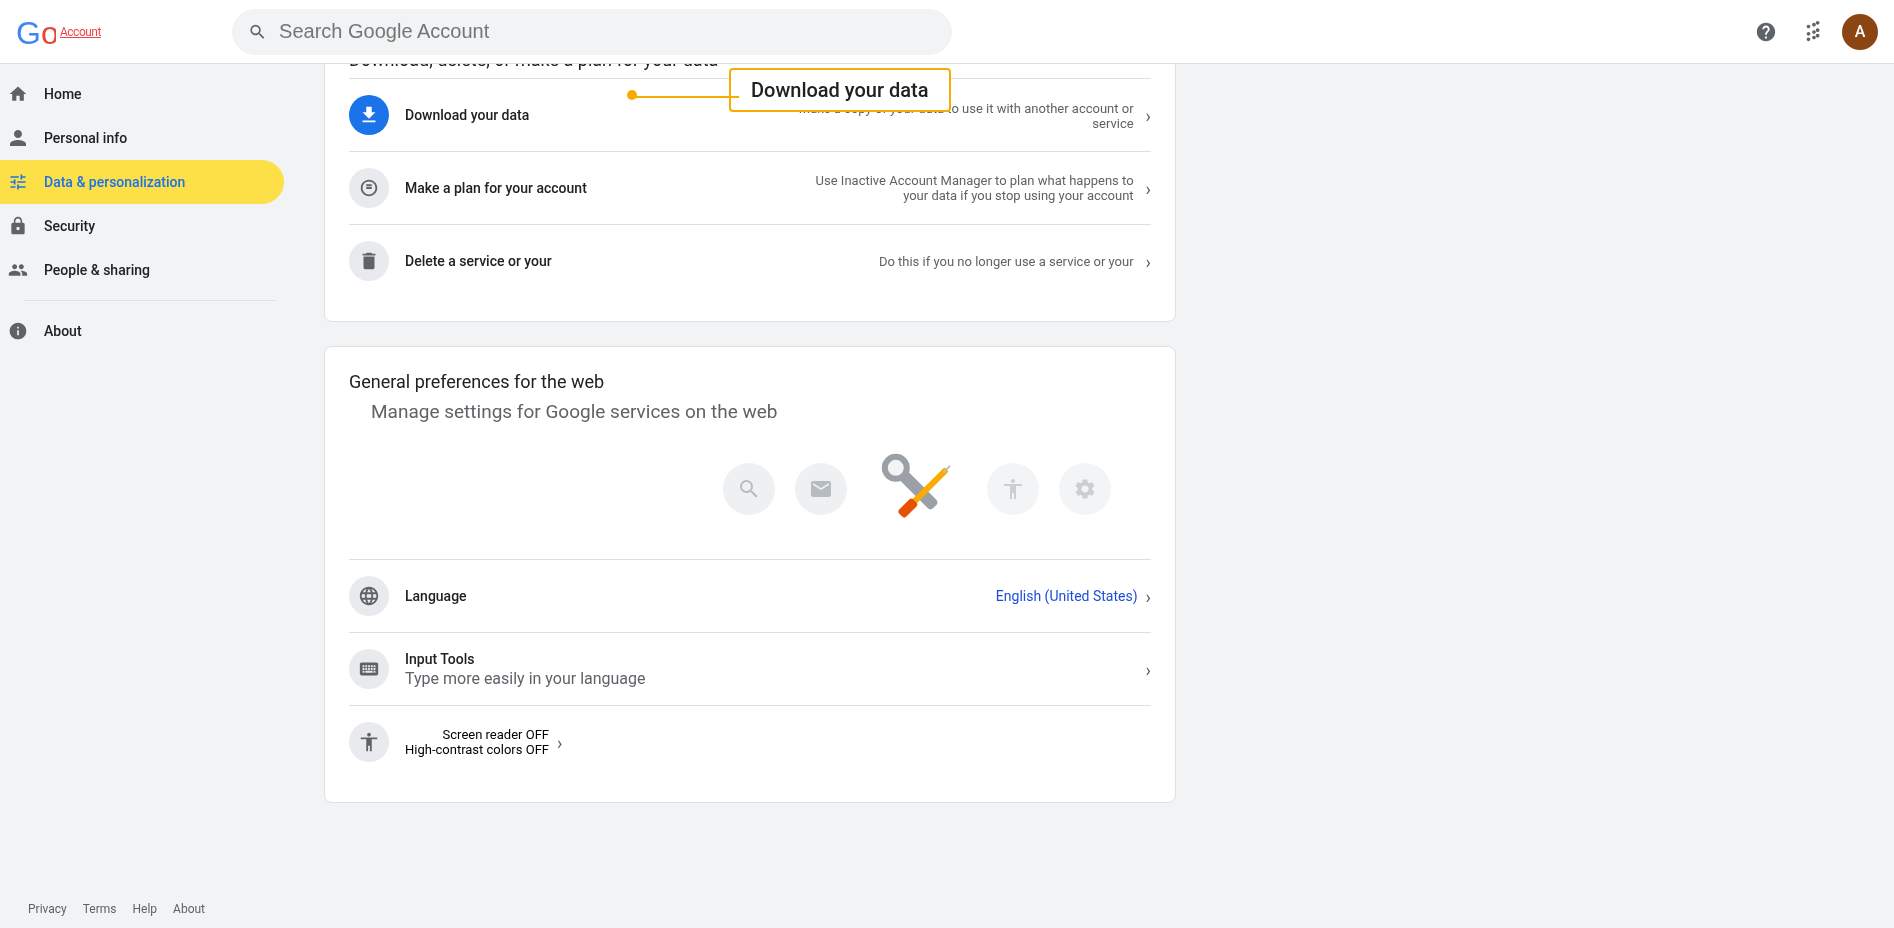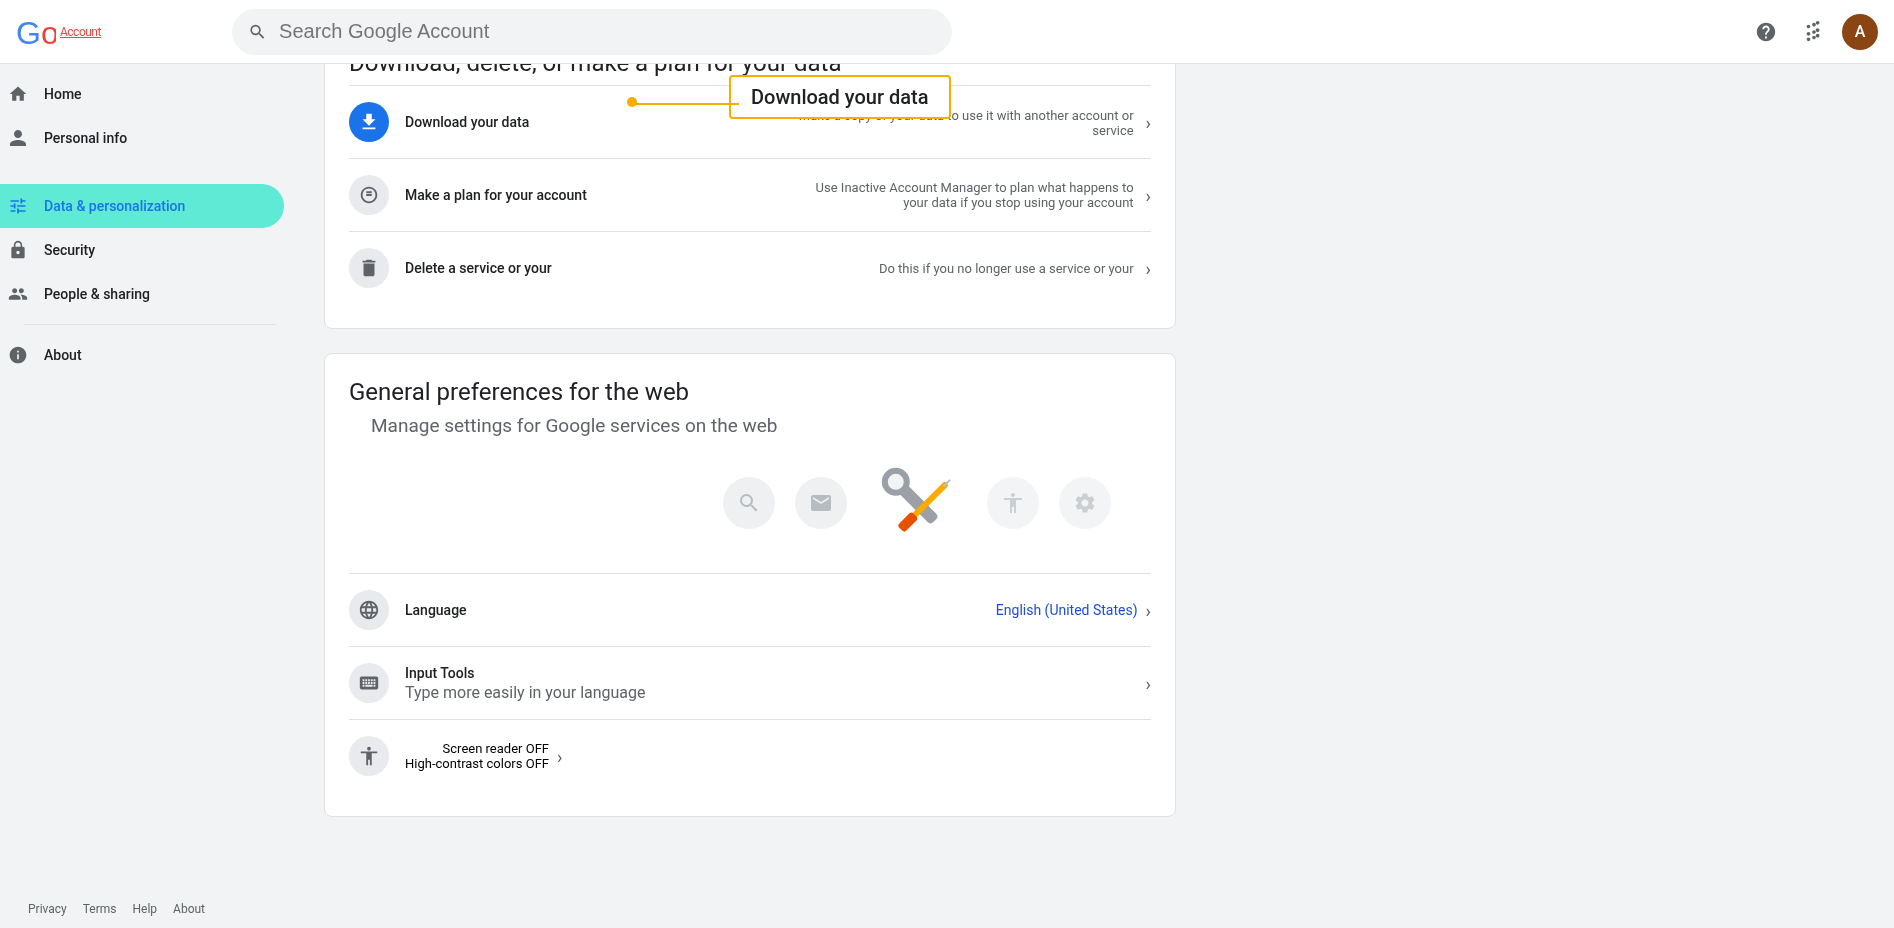--- a/index.html
+++ b/index.html
@@ -106,23 +106,22 @@
       gap: 16px;
       padding: 12px 8px;
       cursor: pointer;
       border-radius: 0 24px 24px 0;
       margin-right: 16px;
       color: #202124;
       font-size: 14px;
       font-weight: 500;
     }
     .sidebar-item.active {
-      background: #5eead4;
+      background: #fde047;
       color: #1a73e8;
-      margin-top: 24px;
     }
     .sidebar-item .sidebar-icon {
       width: 20px;
       height: 20px;
       display: flex;
       align-items: center;
       justify-content: center;
       color: #5f6368;
       font-size: 18px;
     }
@@ -158,21 +157,21 @@
 
     
     .card {
       background: #fff;
       border-radius: 8px;
       padding: 24px;
       margin-bottom: 24px;
       border: 1px solid #e0e0e0;
     }
     .card-title {
-      font-size: 24px;
+      font-size: 18px;
       font-weight: 400;
       color: #202124;
       margin-bottom: 8px;
     }
     .card-subtitle {
       font-size: 19px;
       color: #5f6368;
       margin-bottom: 16px;
       margin-left: 22px;
     }

